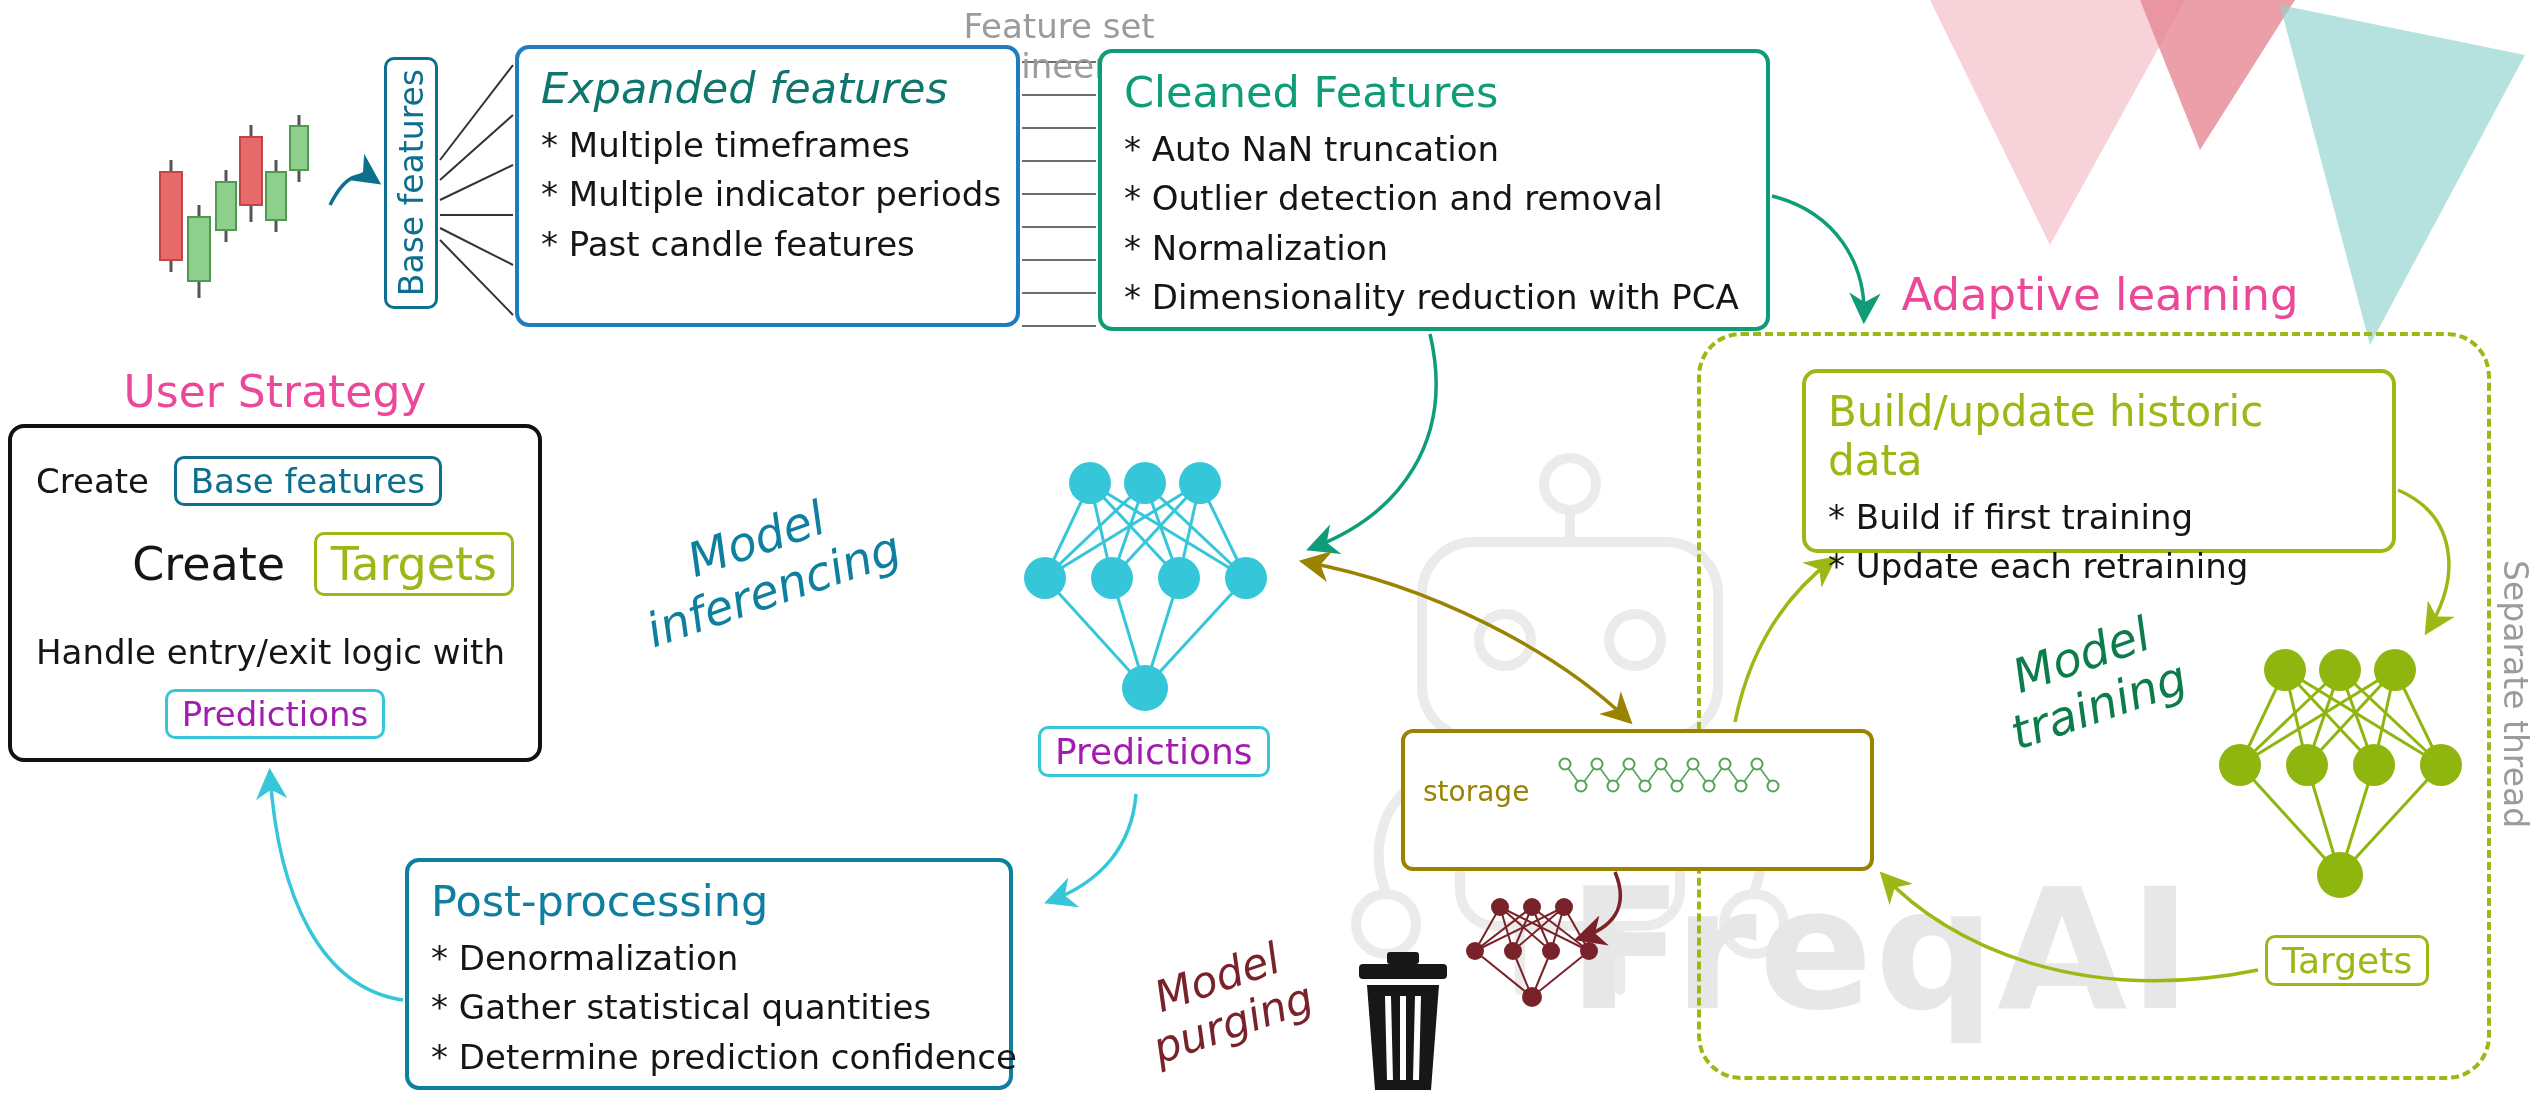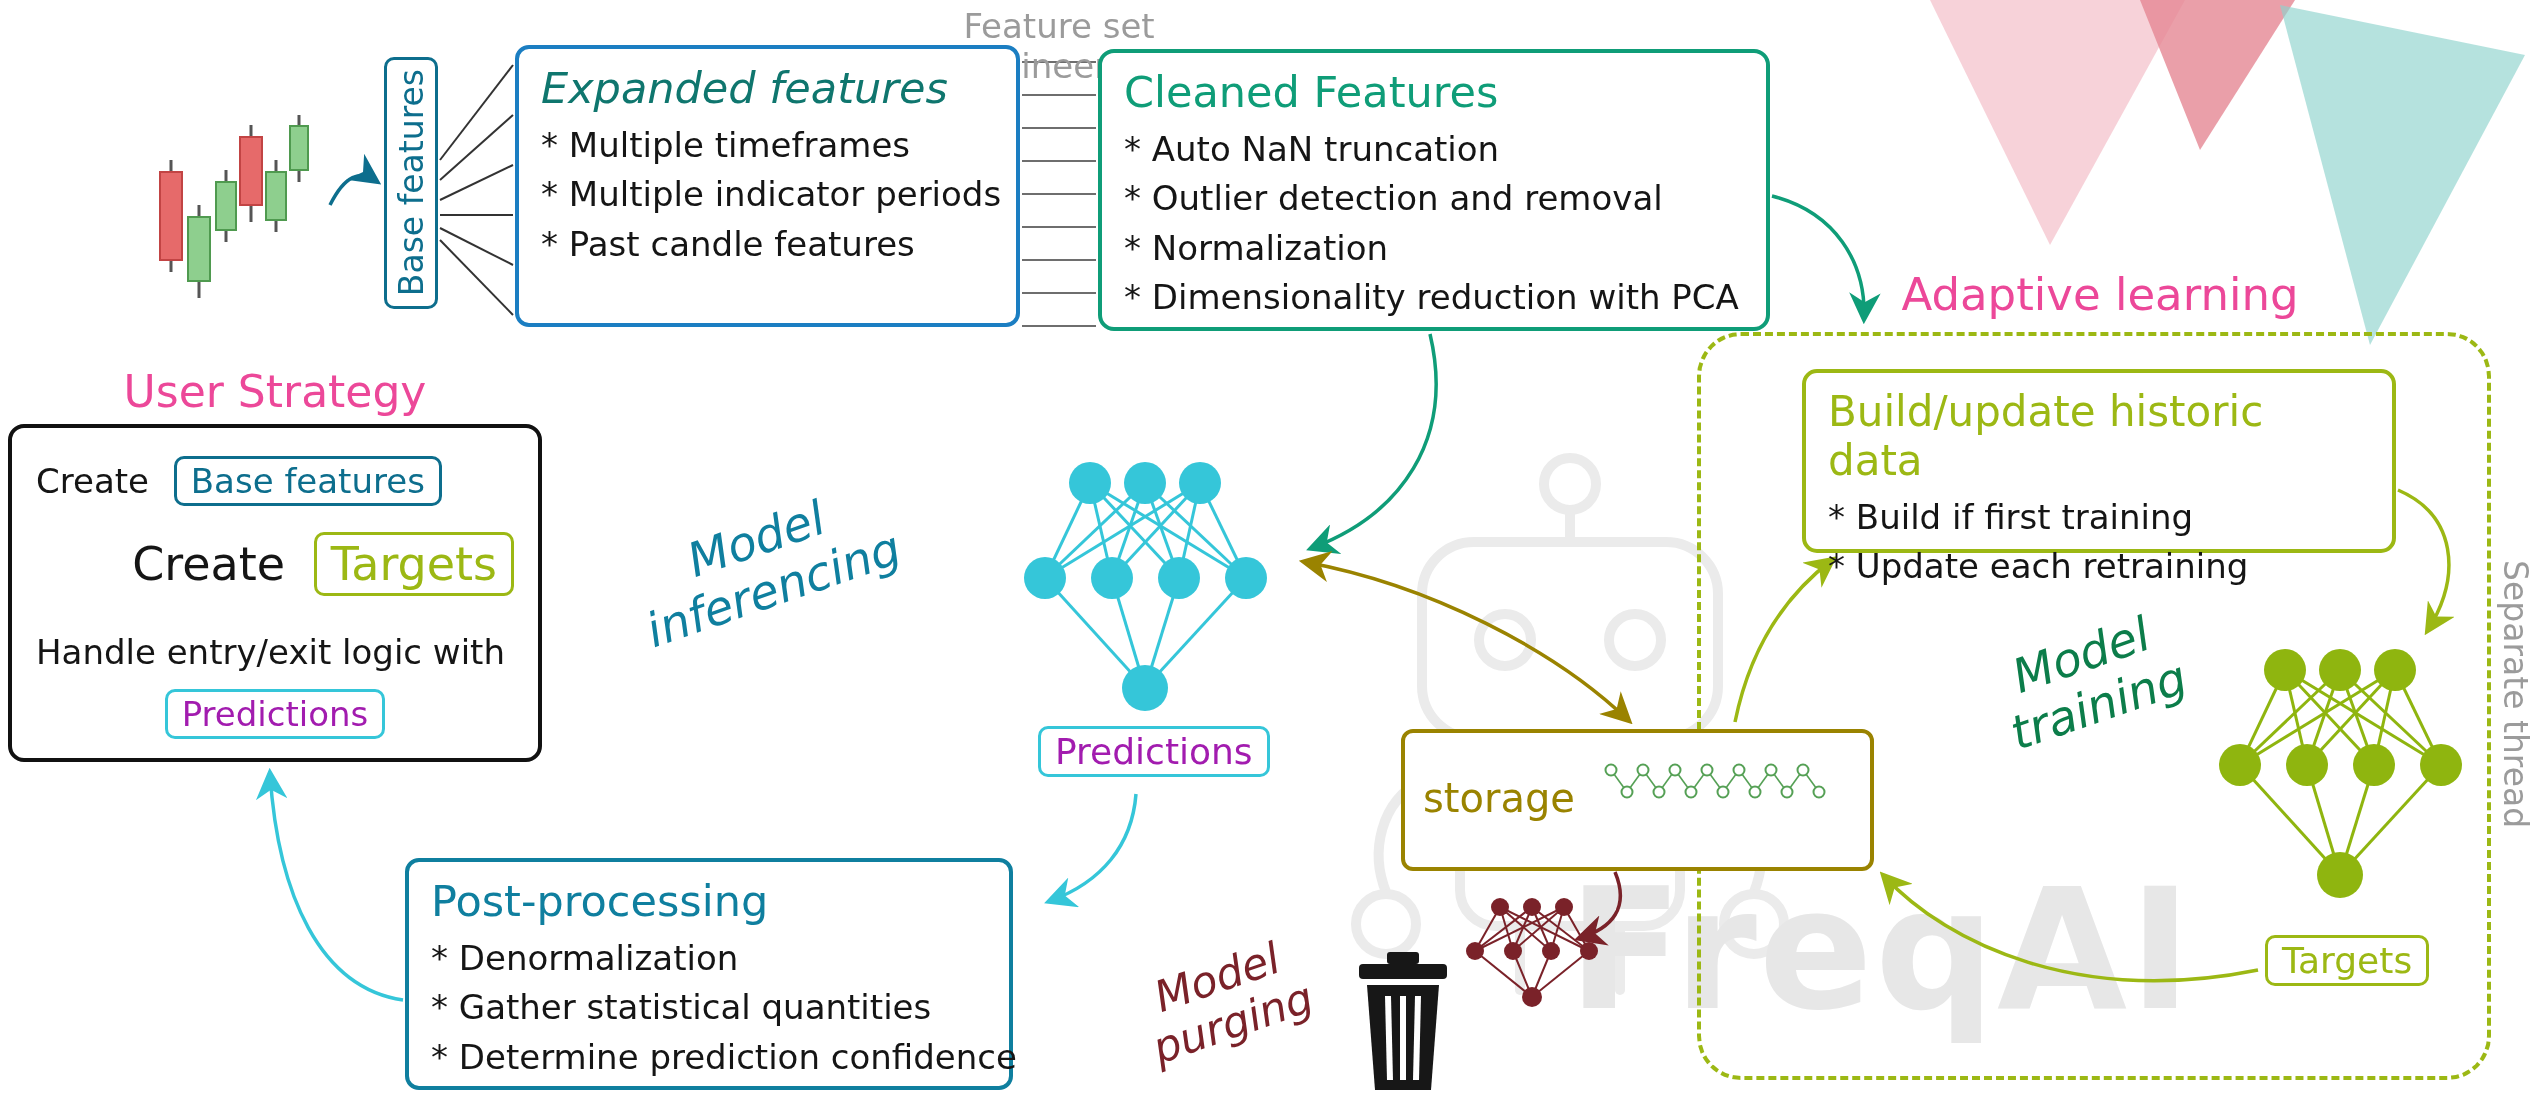--- a/index.html
+++ b/index.html
@@ -12,21 +12,21 @@
   .bl{font-size:34px;line-height:1.45;color:#151515;white-space:nowrap;}
   .chip{display:inline-block;border-style:solid;border-width:3.5px;border-radius:10px;
         padding:2px 14px;background:#fff;}
   .rot-label{position:absolute;z-index:10;text-align:center;font-style:italic;line-height:1.12;}
   .vtext{writing-mode:vertical-rl;}
   .watermark{z-index:0;}
   .arrows{position:absolute;left:0;top:0;z-index:5;pointer-events:none;}
   .net{z-index:10;}
   
   .c-blue{color:#0f766e;font-style:italic;}      .b-blue{border-color:#1b7ec2;}
-  .c-green{color:#0f9d78;}     .b-green{border-color:#0f9d78;border-radius:16px;}
+  .c-green{color:#0f9d78;}     .b-green{border-color:#0f9d78;}
   .c-teal{color:#0f7f9f;}      .b-teal{border-color:#0f7f9f;}
   .c-dteal{color:#0d6e8d;}     .b-dteal{border-color:#0d6e8d;}
   .c-cyan{color:#a21caf;}      .b-cyan{border-color:#35c6d9;}
   .c-olive{color:#9cb814;}     .b-olive{border-color:#9cb814;}
   .c-gold{color:#9a8300;}      .b-gold{border-color:#9a8300;}
   .c-red{color:#7a2229;}
   .c-gray{color:#9b9b9b;}
   .c-black{color:#ec4899;}        .b-black{border-color:#111;}
   .c-dgreen{color:#0c7d4a;}
 </style>
@@ -267,21 +267,21 @@
       <circle cx="20" cy="58" r="9"></circle>
         <circle cx="58" cy="58" r="9"></circle>
         <circle cx="96" cy="58" r="9"></circle>
         <circle cx="134" cy="58" r="9"></circle>
       <circle cx="77" cy="104" r="10"></circle>
     </g>
   </svg>
 
   <div class="panel b-gold" style="left:1401px;top:729px;width:473px;height:142px;border-width:4px;border-radius:12px;padding:10px 18px;z-index:12;">
     <div style="display:flex;align-items:center;">
-      <span class="c-gold" style="font-size:40px;margin-top:32px;">storage</span>
+      <span class="c-gold" style="font-size:28px;margin-top:32px;">storage</span>
       <svg width="235" height="48" viewBox="0 0 235 48" style="margin-left:22px;">
         <g stroke="#55a055" stroke-width="1.6">
           <line x1="14" y1="12" x2="30" y2="34"></line>
             <line x1="30" y1="34" x2="46" y2="12"></line>
           <line x1="46" y1="12" x2="62" y2="34"></line>
             <line x1="62" y1="34" x2="78" y2="12"></line>
           <line x1="78" y1="12" x2="94" y2="34"></line>
             <line x1="94" y1="34" x2="110" y2="12"></line>
           <line x1="110" y1="12" x2="126" y2="34"></line>
             <line x1="126" y1="34" x2="142" y2="12"></line>

